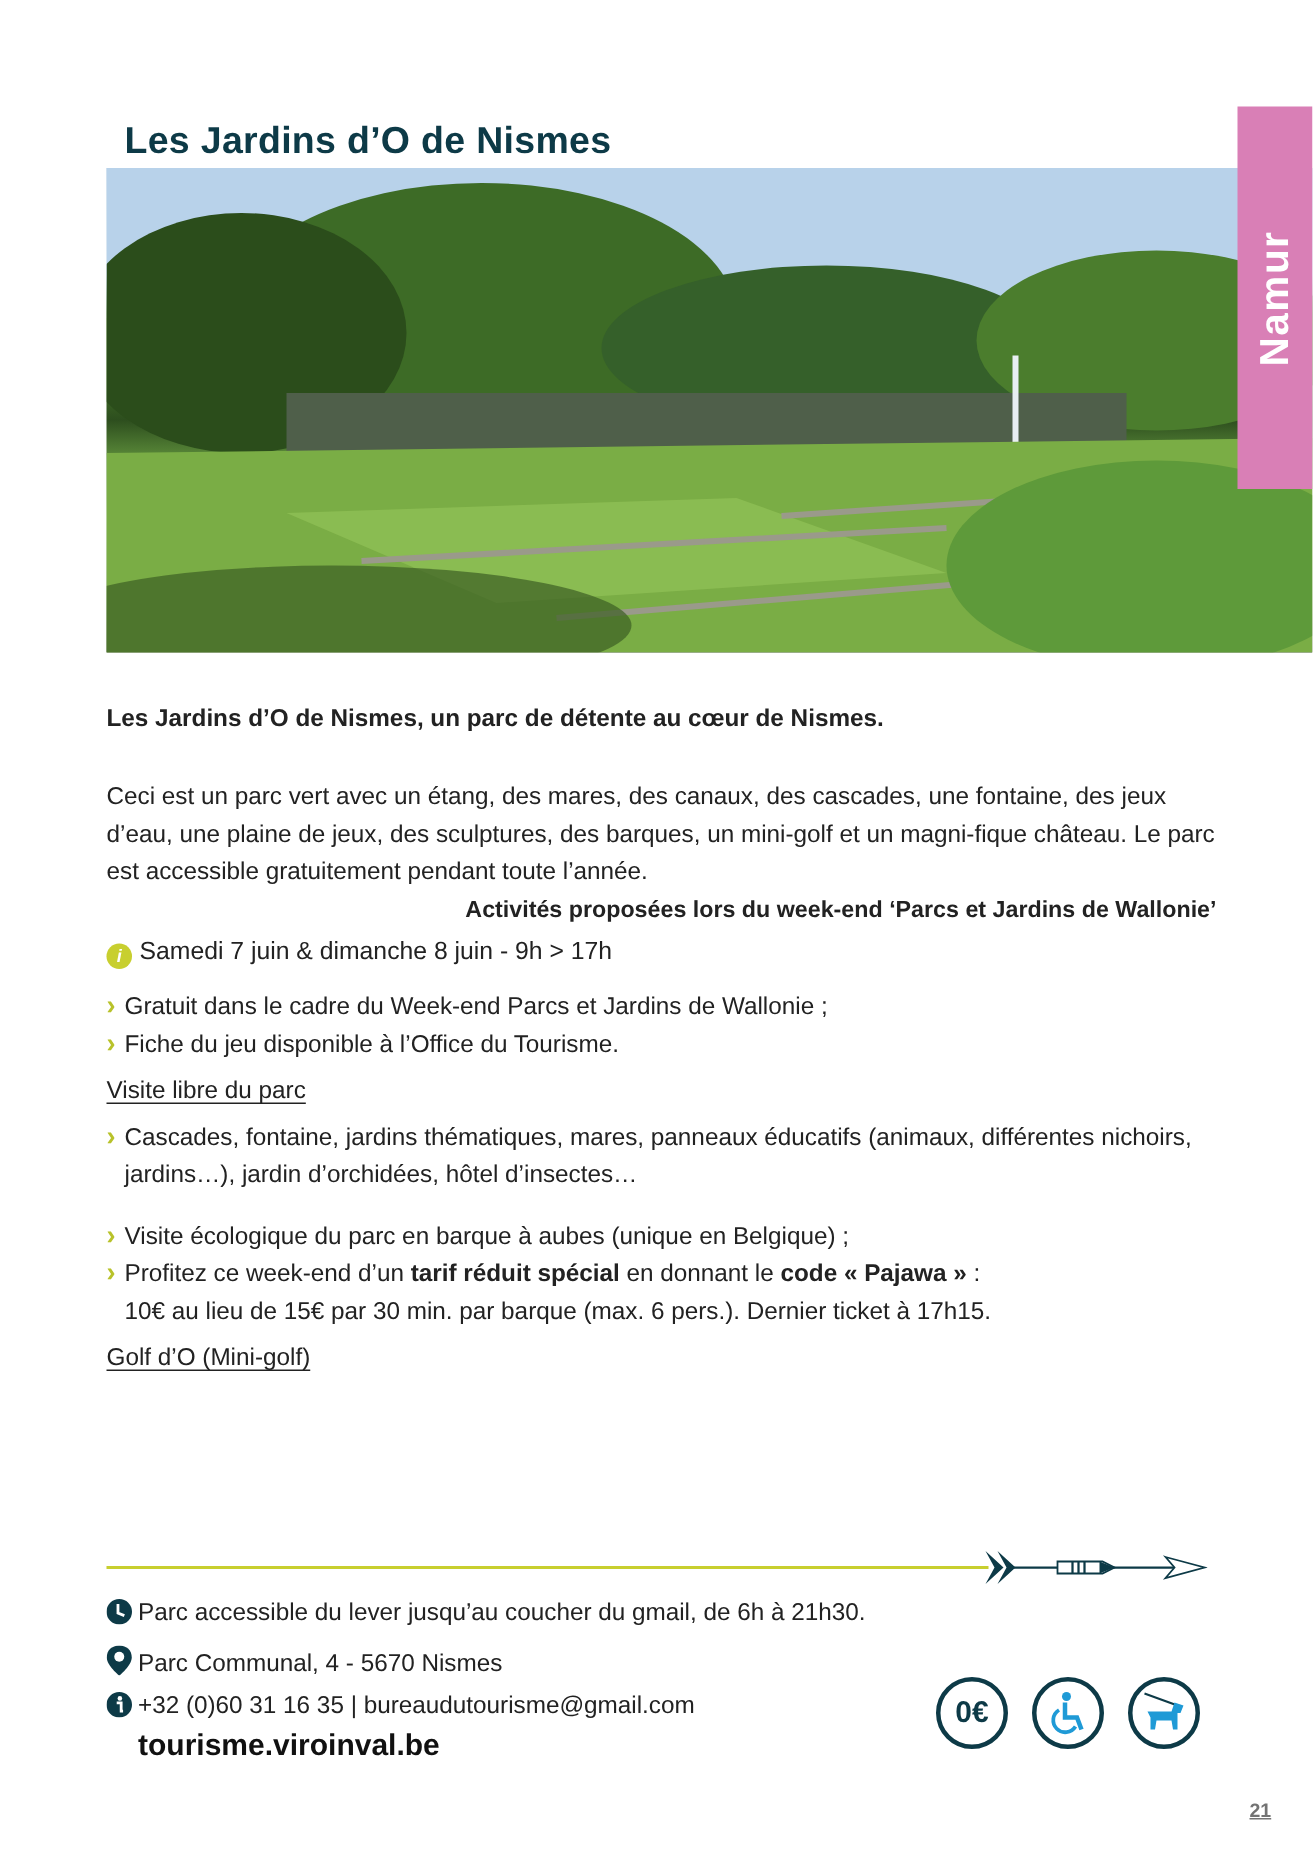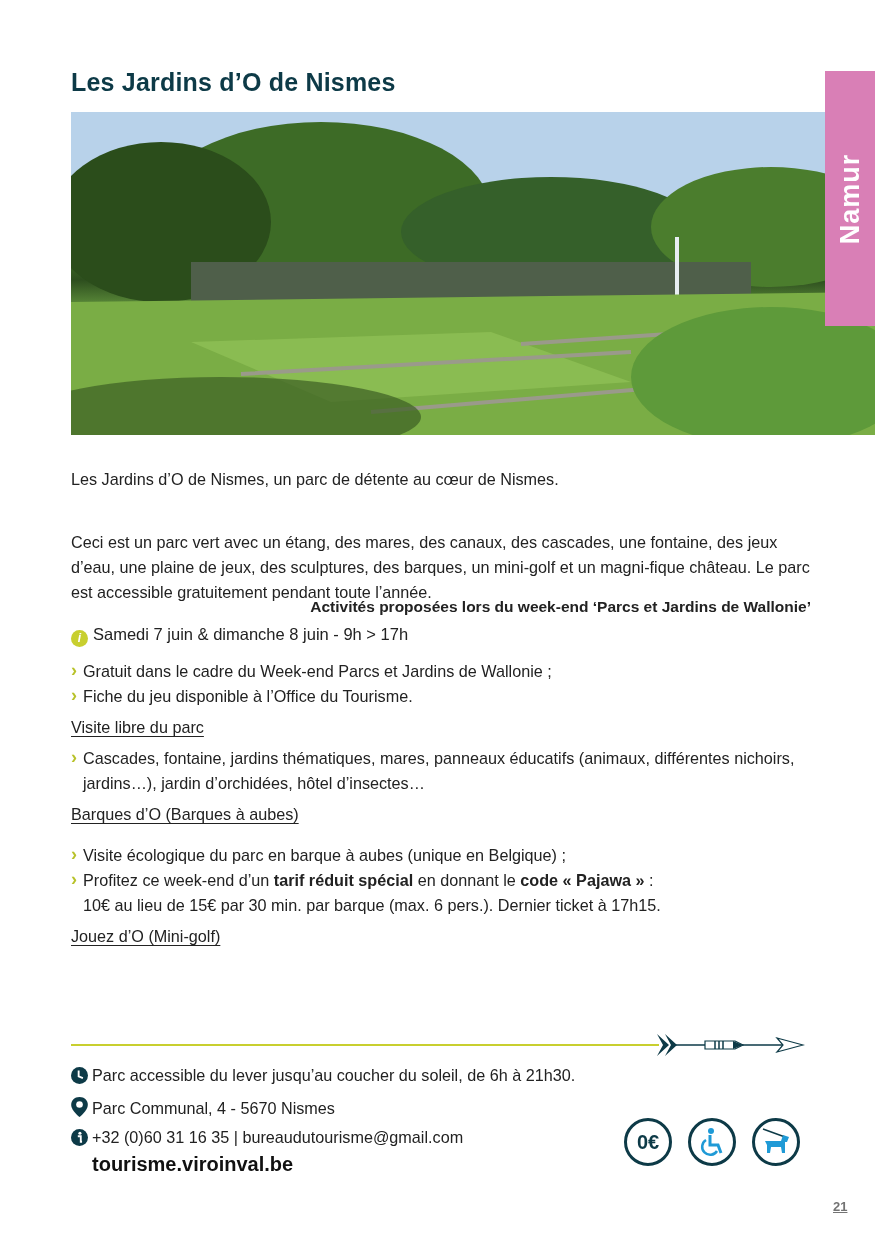--- a/index.html
+++ b/index.html
@@ -1,26 +1,26 @@
 <!DOCTYPE html>
 <html><head>
 <meta charset="utf-8">
 <style>
   html,body{margin:0;padding:0;background:#fff;}
   body{width:875px;height:1241px;position:relative;overflow:hidden;font-family:"Liberation Sans",sans-serif;color:#1a1a1a;}
-  .title{position:absolute;left:71px;top:68px;font-size:25px;font-weight:bold;color:#0d3a47;letter-spacing:0.2px;margin:0;}
+  .title{position:absolute;left:71px;top:68px;font-size:25px;font-weight:bold;color:#0d3a47;letter-spacing:0.2px;margin:12px;}
   .photo{position:absolute;left:71px;top:112px;width:804px;height:323px;overflow:hidden;
     background:linear-gradient(180deg,#a9c6e0 0%,#c7dbeb 22%,#4f7a2e 30%,#3f6b26 45%,#2d4e1e 52%,#5c8c3a 60%,#7fae4f 72%,#6a9a3e 85%,#3e5d24 100%);}
   .photo svg{position:absolute;left:0;top:0;}
   .region-tab{position:absolute;left:825px;top:71px;width:50px;height:255px;background:#d97fb6;}
   .region-tab span{position:absolute;left:50%;top:50%;transform:translate(-50%,-50%) rotate(-90deg);color:#fff;font-weight:bold;font-size:27px;letter-spacing:1px;white-space:nowrap;}
   .body-text{position:absolute;left:71px;width:740px;font-size:16.2px;line-height:25px;color:#222;}
   p{margin:0;}
-  .p1{top:467px;}
-  .p2{top:530px;}
+  .p1{top:467px;font-weight:bold;}
+  .p2{top:519px;}
   .act-title{top:594px;font-weight:bold;font-size:15.5px;text-align:right;}
   .date-line{top:622px;font-size:16.5px;}
   .info-badge{display:inline-block;width:17px;height:17px;border-radius:50%;background:#c8cf2f;color:#fff;font-size:12px;font-weight:bold;text-align:center;line-height:17px;font-style:italic;vertical-align:-2px;margin-right:5px;}
   .ul-head{text-decoration:underline;text-underline-offset:3px;}
   .bullet{position:relative;padding-left:12px;}
   .bullet:before{content:"\203A";position:absolute;left:0;top:-1px;color:#b8c22a;font-weight:bold;font-size:18px;}
   b{font-weight:bold;}
   .divider{position:absolute;left:71px;top:1044px;width:588px;height:2px;background:#c8cf2f;}
   .arrow{position:absolute;left:655px;top:1032px;}
   .info-row{position:absolute;left:71px;font-size:16.2px;color:#222;}
@@ -62,42 +62,41 @@
 <p class="body-text act-title">Activités proposées lors du week-end ‘Parcs et Jardins de Wallonie’</p>
 <p class="body-text date-line"><span class="info-badge">i</span><span>Samedi 7 juin &amp; dimanche 8 juin - 9h &gt; 17h</span></p>
 
 <div class="body-text" style="top:653px;">
   <p class="bullet" style="margin-top:6px;">Gratuit dans le cadre du Week-end Parcs et Jardins de Wallonie ;</p>
   <p class="bullet">Fiche du jeu disponible à l’Office du Tourisme.</p>
 
   <p class="ul-head" style="margin-top:6px;">Visite libre du parc</p>
   <p class="bullet" style="margin-top:6px;">Cascades, fontaine, jardins thématiques, mares, panneaux éducatifs (animaux, différentes nichoirs, jardins…), jardin d’orchidées, hôtel d’insectes…</p>
 
-  <p class="ul-head" style="margin-top:6px;">Barques d’O (Barques à aubes)</p>
   <p class="bullet" style="margin-top:16px;">Visite écologique du parc en barque à aubes (unique en Belgique) ;</p>
   <p class="bullet"><span>Profitez ce week-end d’un </span><b>tarif réduit spécial</b><span> en donnant le </span><b>code « Pajawa »</b><span> :</span><br><span>10€ au lieu de 15€ par 30 min. par barque (max. 6 pers.). Dernier ticket à 17h15.</span></p>
 
-  <p class="ul-head" style="margin-top:6px;">Jouez d’O (Mini-golf)</p>
+  <p class="ul-head" style="margin-top:6px;">Golf d’O (Mini-golf)</p>
 </div>
 
 <div class="divider"></div>
 <svg class="arrow" width="150" height="26" viewBox="0 0 150 26">
   <path d="M2 2 L14 13 L2 24 L8 13 Z M10 2 L22 13 L10 24 L16 13 Z" fill="#0d3a47"></path>
   <line x1="20" y1="13" x2="135" y2="13" stroke="#0d3a47" stroke-width="1.5"></line>
   <path d="M50 9 L80 9 L88 13 L80 17 L50 17 Z" fill="#fff" stroke="#0d3a47" stroke-width="1.2"></path>
   <path d="M60 9 L60 17 M64 9 L64 17 M68 9 L68 17" stroke="#0d3a47" stroke-width="1.5"></path>
   <path d="M78 9 L88 13 L78 17 Z" fill="#0d3a47"></path>
   <path d="M122 6 L148 13 L122 20 L128 13 Z" fill="#fff" stroke="#0d3a47" stroke-width="1.2"></path>
 </svg>
 
 <div class="info-row" style="top:1066px;">
   <svg class="ico" viewBox="0 0 20 20">
       <circle cx="10" cy="10" r="10" fill="#0d3a47"></circle>
       <path d="M9 4 L9 11 L14 13" stroke="#fff" stroke-width="2.2" fill="none"></path>
-    </svg><span>Parc accessible du lever jusqu’au coucher du soleil, de 6h à 21h30.</span>
+    </svg><span>Parc accessible du lever jusqu’au coucher du gmail, de 6h à 21h30.</span>
 </div>
 <div class="info-row" style="top:1097px;">
   <svg class="ico" viewBox="0 0 20 24" style="height:20px;">
       <path d="M10 0 C4 0 0 4 0 9.5 C0 16 10 24 10 24 C10 24 20 16 20 9.5 C20 4 16 0 10 0 Z" fill="#0d3a47"></path>
       <circle cx="10" cy="9" r="4" fill="#fff"></circle>
     </svg><span>Parc Communal, 4 - 5670 Nismes</span>
 </div>
 <div class="info-row" style="top:1128px;">
   <svg class="ico" viewBox="0 0 20 20">
       <circle cx="10" cy="10" r="10" fill="#0d3a47"></circle>

